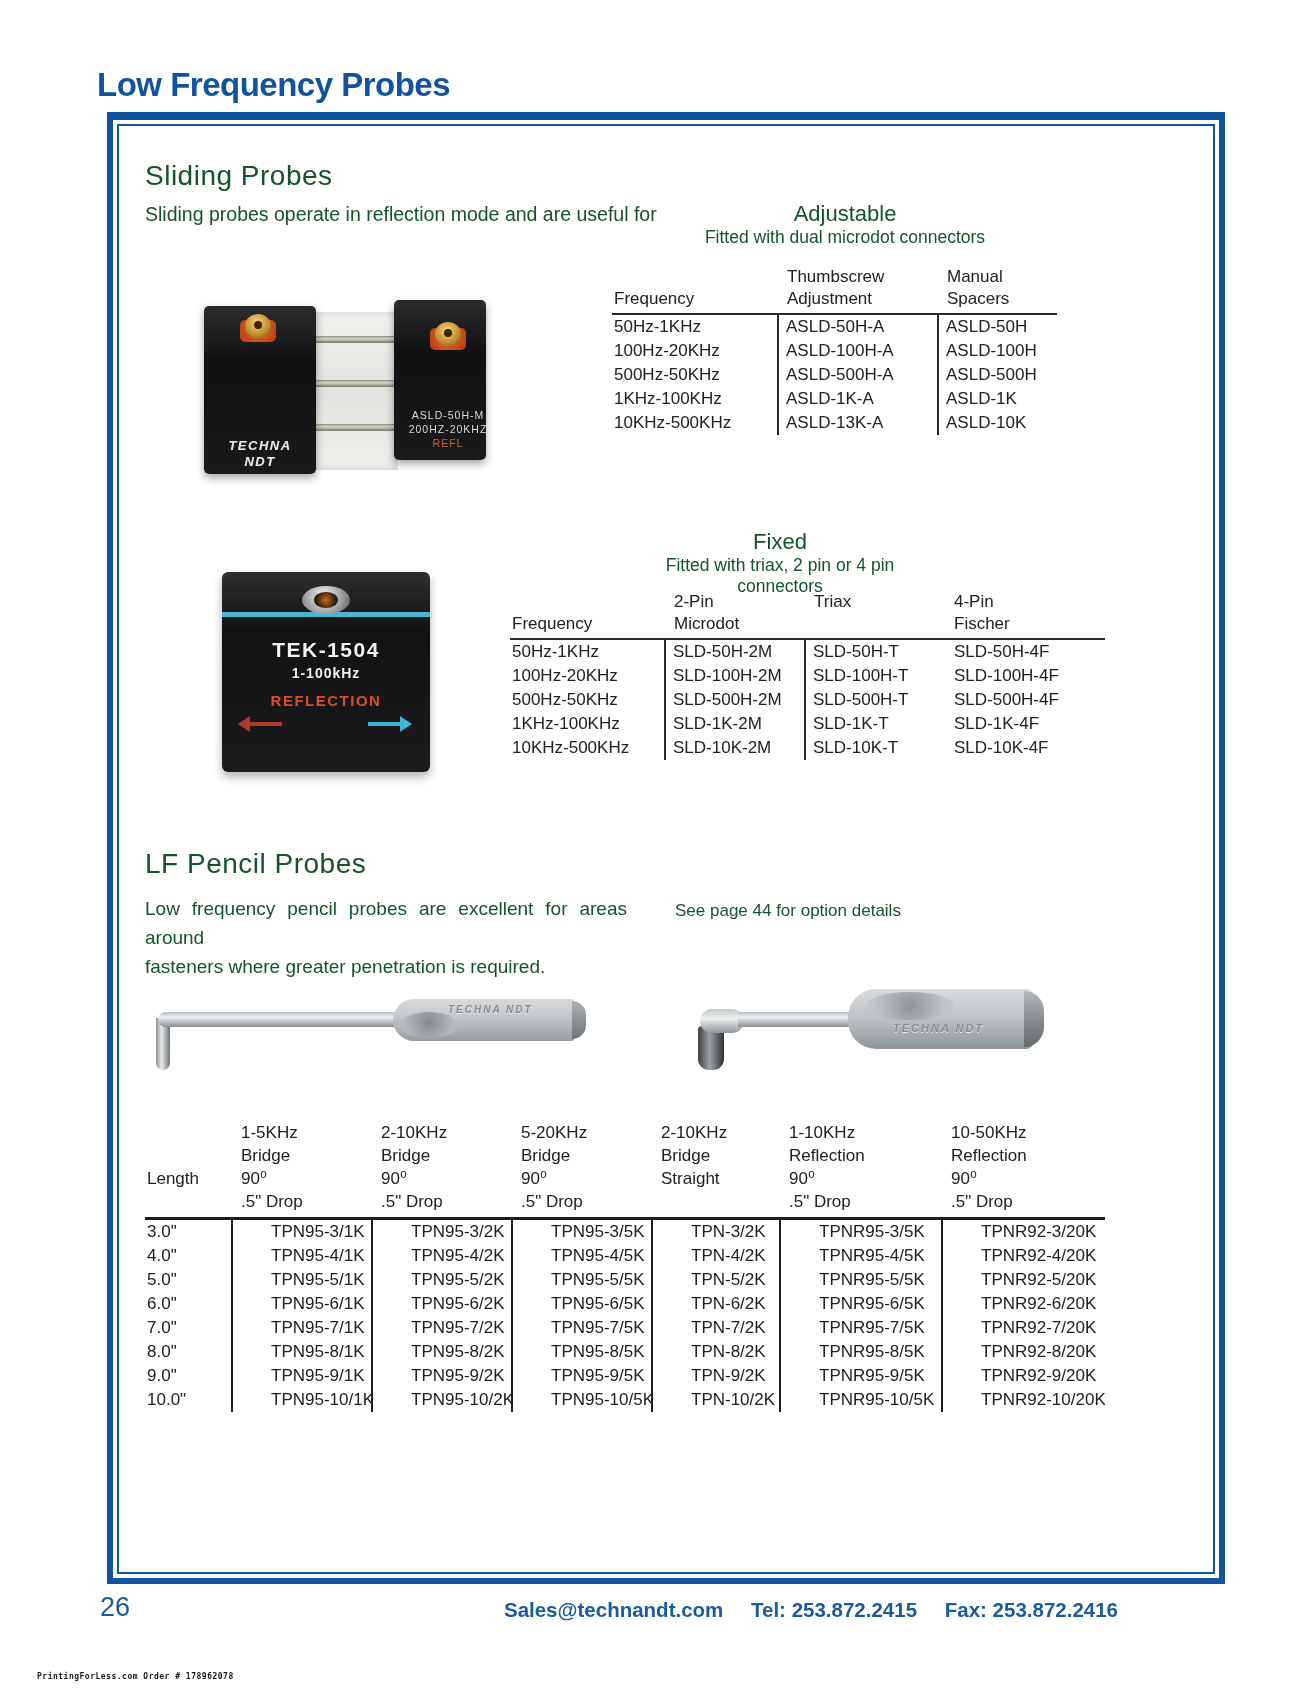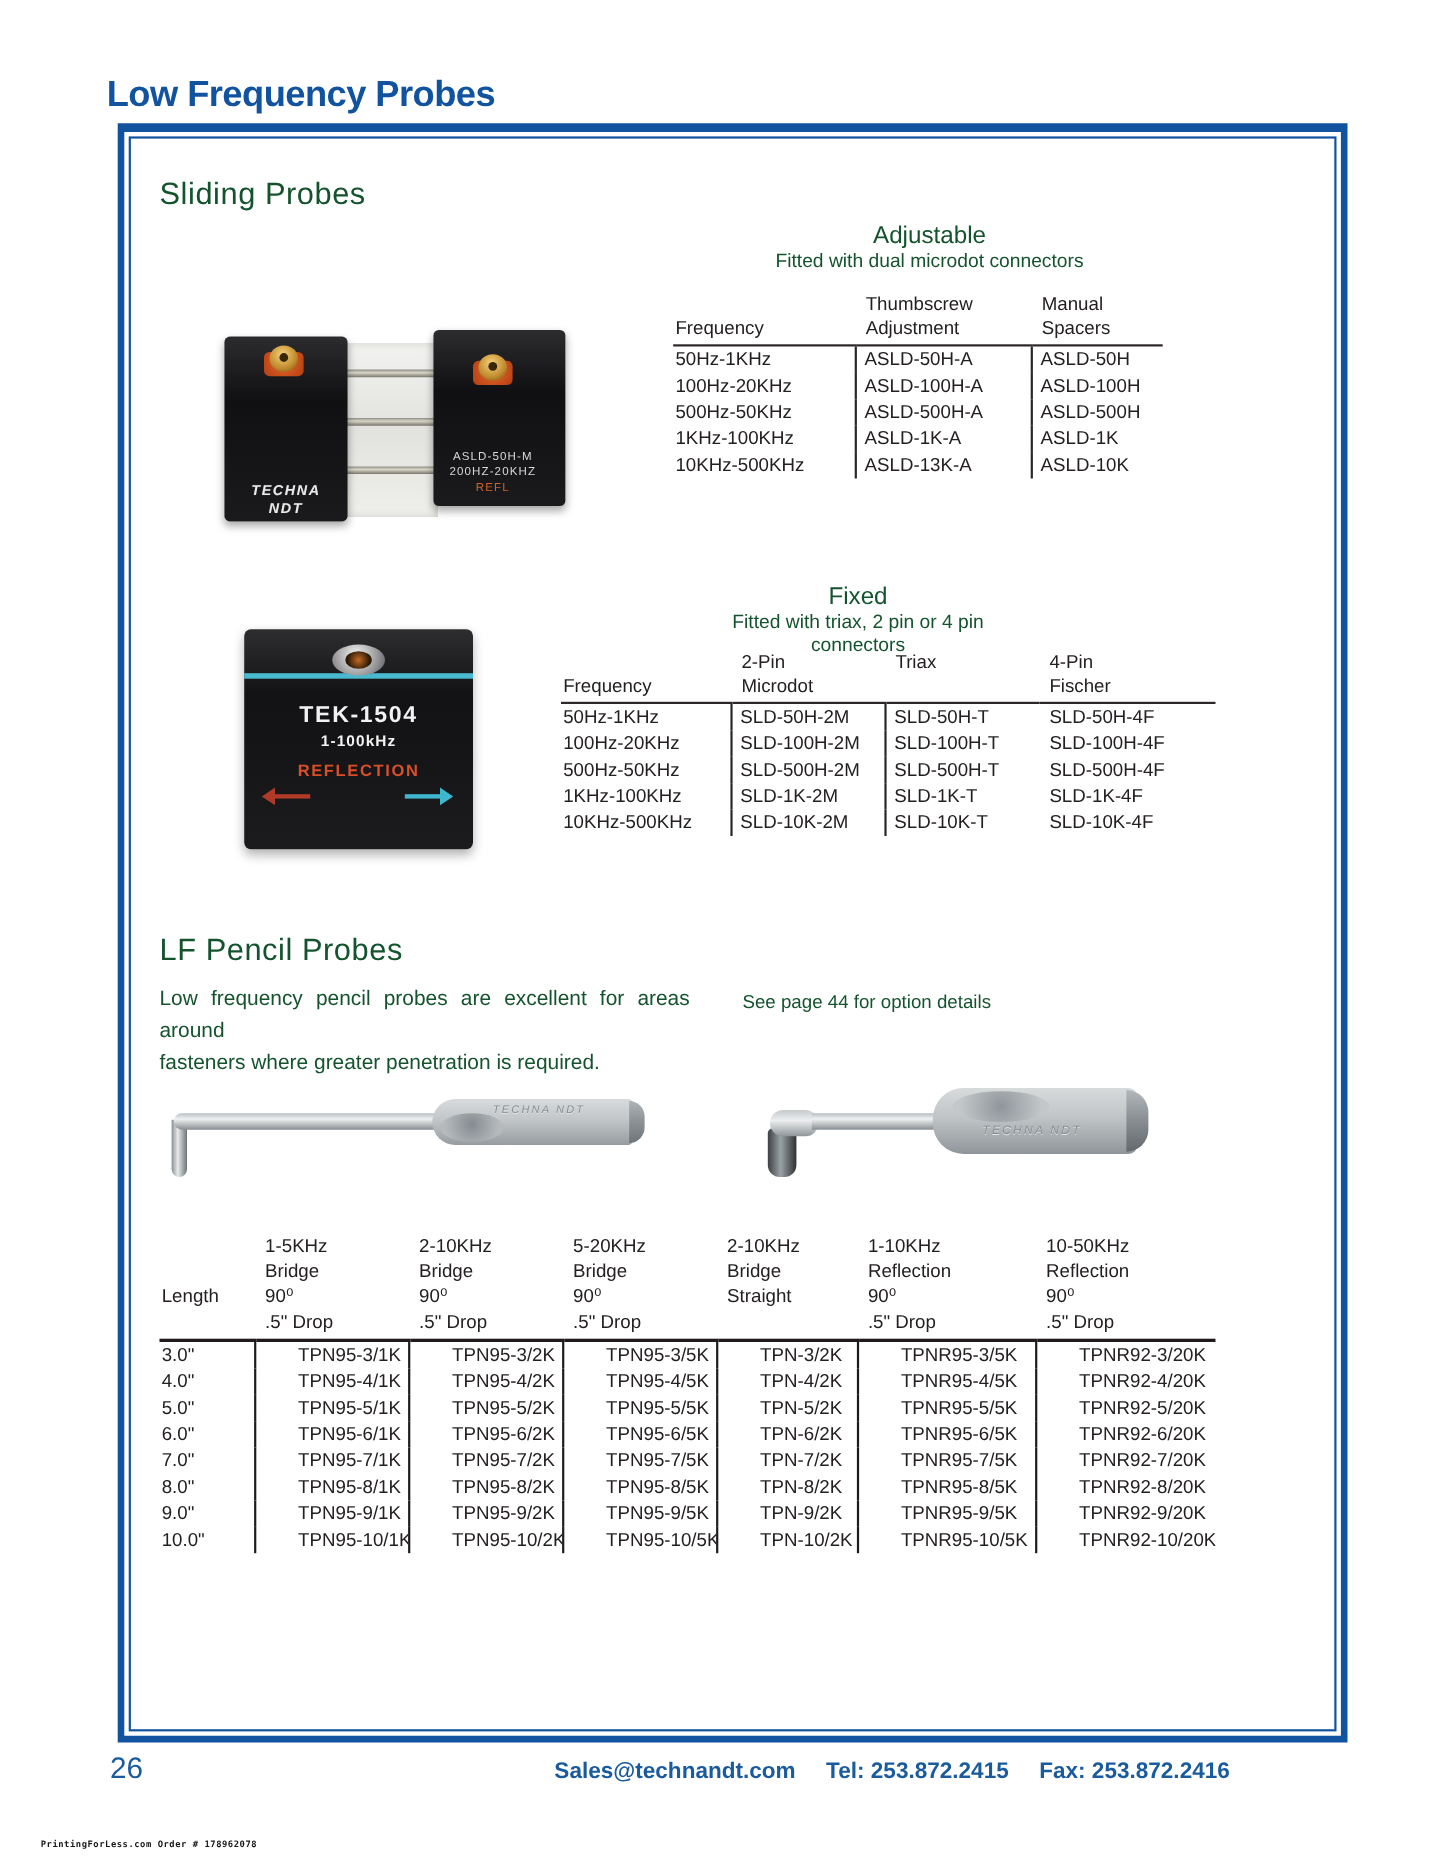--- a/index.html
+++ b/index.html
@@ -39,21 +39,21 @@
 
   
   .photo1{left:200px;top:298px;width:300px;height:187px;}
   .p1-mid{position:absolute;left:112px;top:14px;width:86px;height:158px;
           background:linear-gradient(180deg,#f2f2f0,#e2e2df 50%,#efefec);box-shadow:inset 0 0 8px #cfcfcb;}
   .p1-rod{position:absolute;left:100px;width:112px;height:7px;border-radius:3px;
           background:linear-gradient(180deg,#8e8d85,#d9d6c8 40%,#77756a);}
   .p1-block{position:absolute;background:linear-gradient(180deg,#2c2c2e 0%,#101012 35%,#1a1a1c 100%);
             border-radius:5px;box-shadow:0 4px 8px rgba(0,0,0,.35);}
   .p1-left{left:4px;top:8px;width:112px;height:168px;}
-  .p1-right{left:194px;top:2px;width:120px;height:160px;}
+  .p1-right{left:194px;top:2px;width:92px;height:160px;}
   .p1-conn{position:absolute;width:40px;height:32px;}
   .p1-conn .pad{position:absolute;left:2px;top:8px;width:36px;height:22px;border-radius:5px;
                 background:radial-gradient(circle at 50% 40%,#e86a2c,#b33d12);}
   .p1-conn .gold{position:absolute;left:7px;top:2px;width:26px;height:24px;border-radius:50%;
                  background:radial-gradient(circle at 45% 35%,#f7d27a,#c08a2e 60%,#6d450f);}
   .p1-conn .hole{position:absolute;left:16px;top:9px;width:8px;height:8px;border-radius:50%;background:#3a2506;}
   .p1-brand{position:absolute;left:0;top:132px;width:112px;text-align:center;color:#e9e9e9;
             font-style:italic;font-weight:bold;font-size:13px;line-height:16px;letter-spacing:1.5px;
             text-shadow:0 0 1px #555;}
   .p1-label{position:absolute;left:6px;top:108px;width:96px;text-align:center;color:#d9d9d9;
@@ -86,21 +86,21 @@
   
   .metal{background:linear-gradient(180deg,#b9bec2,#eff1f2 35%,#878d91);}
   .pp1{left:148px;top:982px;width:440px;height:100px;}
   .pp1-bend{position:absolute;left:8px;top:36px;width:14px;height:52px;border-radius:0 0 7px 7px;
             background:linear-gradient(90deg,#8b9094,#e8eaeb 40%,#6d7377);}
   .pp1-rod{position:absolute;left:10px;top:30px;width:242px;height:15px;border-radius:8px 0 0 8px;}
   .pp1-grip{position:absolute;left:245px;top:17px;width:182px;height:42px;border-radius:21px 4px 4px 21px;
             background:linear-gradient(180deg,#d8dbdc,#c2c6c8 45%,#969ca0);}
   .pp1-oval{position:absolute;left:252px;top:30px;width:58px;height:26px;border-radius:50%;
             background:radial-gradient(circle at 50% 40%,#858c91,#b6babd 75%);}
-  .pp-brand{position:absolute;font-size:10px;font-weight:normal;font-style:italic;color:#868e93;
+  .pp-brand{position:absolute;font-size:10px;font-weight:bold;font-style:italic;color:#868e93;
             letter-spacing:2px;text-shadow:0 1px 0 #e4e6e7;white-space:nowrap;}
   .pp1-cap{position:absolute;left:424px;top:19px;width:14px;height:38px;border-radius:0 19px 19px 0;
            background:linear-gradient(180deg,#aeb3b6,#8b9195 50%,#6f7579);}
   .pp2{left:688px;top:982px;width:368px;height:100px;}
   .pp2-tip{position:absolute;left:10px;top:44px;width:26px;height:44px;border-radius:4px 4px 11px 11px;
            background:linear-gradient(90deg,#3c4043,#9aa1a5 45%,#2e3235);}
   .pp2-neck{position:absolute;left:12px;top:27px;width:44px;height:24px;border-radius:12px;
             background:linear-gradient(180deg,#c6cacc,#eceeef 40%,#8e9598);}
   .pp2-rod{position:absolute;left:50px;top:30px;width:118px;height:15px;}
   .pp2-body{position:absolute;left:160px;top:7px;width:186px;height:60px;border-radius:28px 8px 8px 28px;
@@ -122,20 +122,21 @@
 <body>
 
 <div class="abs page-title">Low Frequency Probes</div>
 
 <div class="abs frame">
   <div class="frame-inner"></div>
 </div>
 
 <div class="abs serif sec-head" style="left:145px;top:160px;">Sliding Probes</div>
 <div class="abs serif body-copy" style="left:145px;top:200px;">
+  <div>Sliding probes operate in reflection mode and are useful for</div>
 </div>
 
 <div class="abs serif center-block" style="left:695px;top:201px;width:300px;">
   <div class="tbl-title">Adjustable</div>
   <div class="tbl-sub">Fitted with dual microdot connectors</div>
 </div>
 
 <div class="abs photo1">
   <div class="p1-mid"></div>
   <div class="p1-rod" style="top:38px;"></div>

